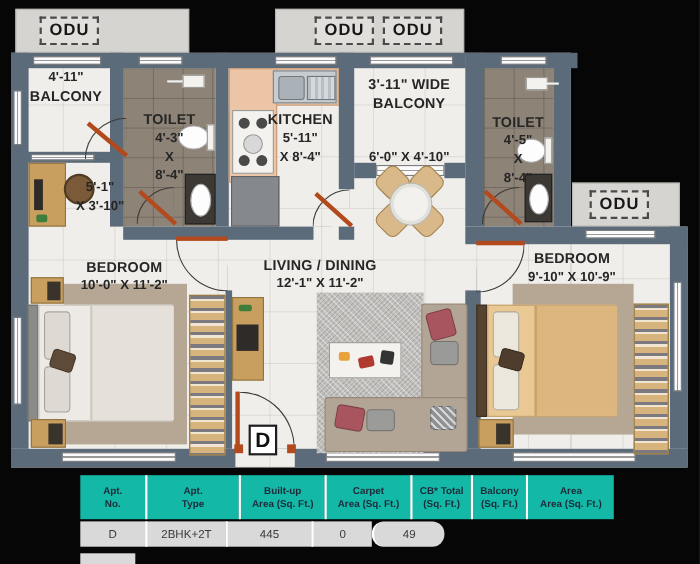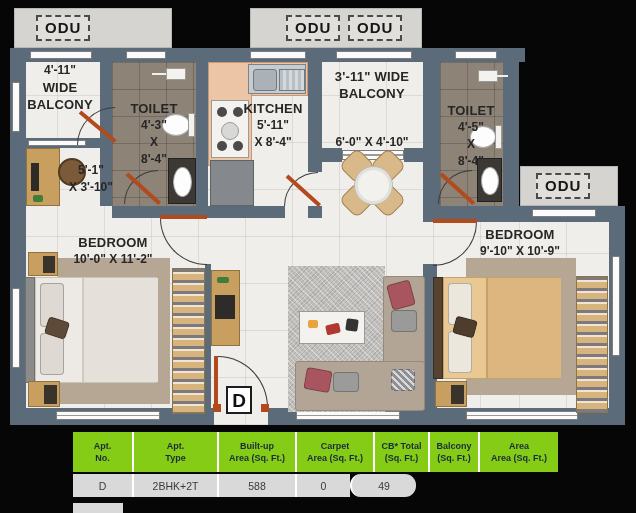--- a/index.html
+++ b/index.html
@@ -51,21 +51,21 @@
   .chairc{background:#7a5a39;border:2px solid #4f3a22;border-radius:50%;box-sizing:border-box;}
   .dchair{background:#d9b98a;border:1px solid #a3834f;border-radius:7px;box-sizing:border-box;}
   .entry-d{background:#fff;border:2px solid #1d1d1d;color:#111;font-size:19px;font-weight:800;
            text-align:center;line-height:26px;box-sizing:border-box;}
   
   .tbl{display:flex;flex-direction:column;}
   .trow{display:flex;}
   .tcell{box-sizing:border-box;display:flex;flex-direction:column;align-items:center;
          justify-content:center;border-left:2px solid #fff;}
   .tcell:first-child{border-left:none;}
-  .thead .tcell{background:#84cc16;color:#1c2b3a;font-size:9px;font-weight:700;line-height:12px;height:40px;text-align:right;}
+  .thead .tcell{background:#14b8a6;color:#1c2b3a;font-size:9px;font-weight:700;line-height:12px;height:40px;text-align:right;}
   .tdata .tcell{background:#d9d9d9;color:#3a3a3a;font-size:10.5px;font-weight:400;height:23px;}
 </style>
 </head>
 <body>
 
 <div class="canvas">
 
   <div class="abs slab" style="left:14px;top:8px;width:158px;height:40px;"></div>
   <div class="abs slab" style="left:250px;top:8px;width:172px;height:40px;"></div>
   <div class="abs slab" style="left:520px;top:166px;width:98px;height:40px;"></div>
@@ -213,21 +213,20 @@
   <div class="abs leaf" style="left:127px;top:172px;width:44px;height:4px;transform:rotate(42deg);transform-origin:left center;"></div>
   <div class="abs arc tl" style="left:438px;top:170px;width:34px;height:34px;"></div>
   <div class="abs leaf" style="left:441px;top:172px;width:44px;height:4px;transform:rotate(42deg);transform-origin:left center;"></div>
   <div class="abs arc tl" style="left:77px;top:107px;width:38px;height:38px;"></div>
   <div class="abs leaf" style="left:80px;top:110px;width:46px;height:4px;transform:rotate(40deg);transform-origin:left center;"></div>
   <div class="abs arc tl" style="left:284px;top:172px;width:34px;height:34px;"></div>
   <div class="abs leaf" style="left:287px;top:174px;width:44px;height:4px;transform:rotate(42deg);transform-origin:left center;"></div>
 
   <div class="abs lbl" style="left:16px;top:62px;width:88px;">
     <div class="dm">4'-11"</div>
-    <div class="nm">WIDE</div>
     <div class="nm">BALCONY</div>
   </div>
   <div class="abs lbl" style="left:112px;top:100px;width:84px;">
     <div class="nm">TOILET</div>
     <div class="dm">4'-3"</div>
     <div class="dm">X</div>
     <div class="dm">8'-4"</div>
   </div>
   <div class="abs lbl" style="left:228px;top:100px;width:90px;">
     <div class="nm">KITCHEN</div>
@@ -248,20 +247,24 @@
     <div class="dm">8'-4"</div>
   </div>
   <div class="abs lbl" style="left:60px;top:162px;width:62px;">
     <div class="dm">5'-1"</div>
     <div class="dm">X 3'-10"</div>
   </div>
   <div class="abs lbl" style="left:38px;top:234px;width:150px;">
     <div class="nm">BEDROOM</div>
     <div class="dm">10'-0" X 11'-2"</div>
   </div>
+  <div class="abs lbl" style="left:216px;top:232px;width:150px;">
+    <div class="nm">LIVING / DINING</div>
+    <div class="dm">12'-1" X 11'-2"</div>
+  </div>
   <div class="abs lbl" style="left:445px;top:226px;width:150px;">
     <div class="nm">BEDROOM</div>
     <div class="dm">9'-10" X 10'-9"</div>
   </div>
   <div class="abs entry-d" style="left:226px;top:386px;width:26px;height:28px;">D</div>
 
   <div class="abs tbl" style="left:73px;top:432px;width:485px;">
     <div class="trow thead">
       <div class="tcell" style="width:59px;">
         <span>Apt.</span>
@@ -287,22 +290,22 @@
         <span>Balcony</span>
         <span>(Sq. Ft.)</span>
       </div>
       <div class="tcell" style="width:80px;">
         <span>Area</span>
         <span>Area (Sq. Ft.)</span>
       </div>
     </div>
     <div class="trow tdata" style="margin-top:2px;">
       <div class="tcell" style="width:59px;">D</div>
-      <div class="tcell" style="width:85px;">2BHK+2T</div>
-      <div class="tcell" style="width:78px;">588</div>
+      <div class="tcell" style="width:73px;">2BHK+2T</div>
+      <div class="tcell" style="width:78px;">445</div>
       <div class="tcell" style="width:55px;">0</div>
       <div class="tcell" style="width:66px;border-radius:11px;">49</div>
     </div>
   </div>
 
   <div class="abs" style="left:73px;top:503px;width:50px;height:10px;background:#d9d9d9;"></div>
 
 </div>
 
 </body></html>

